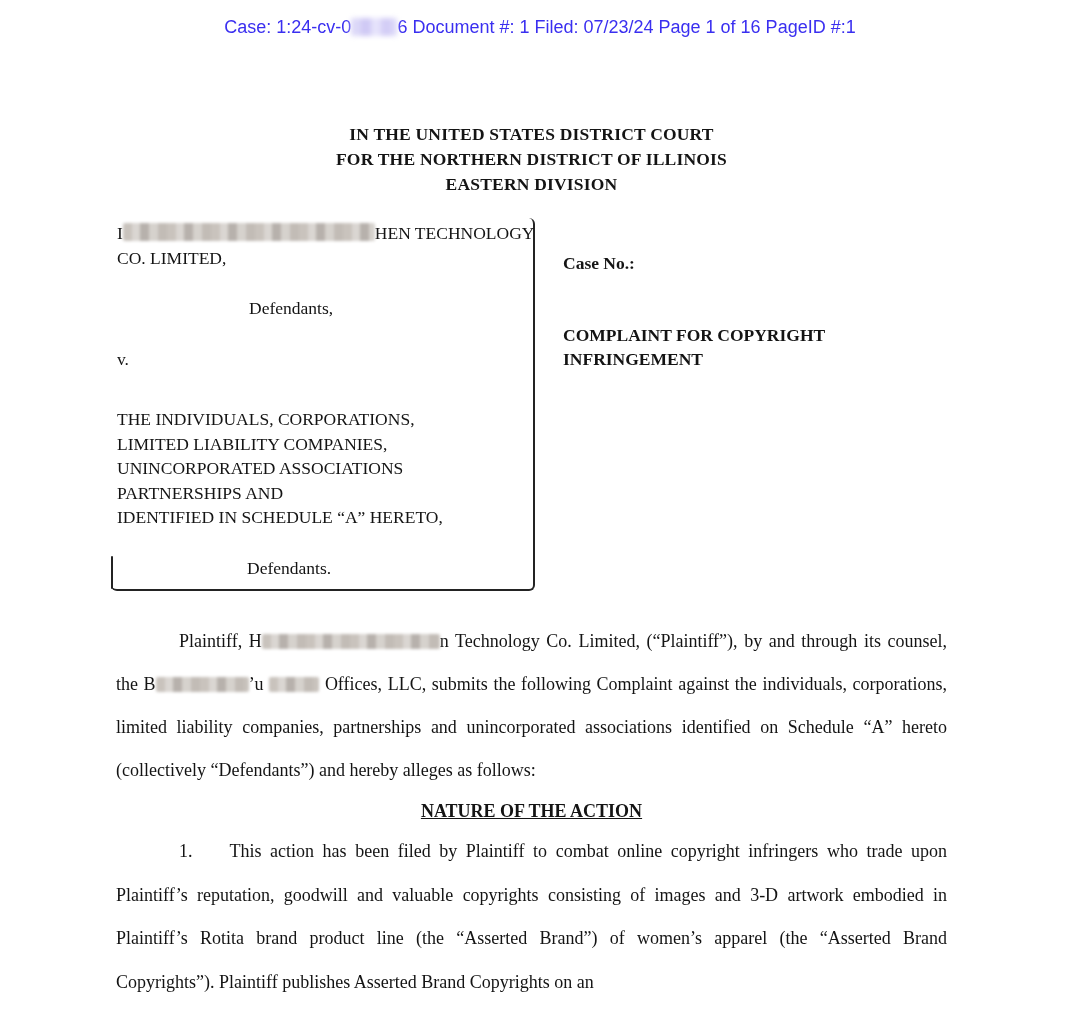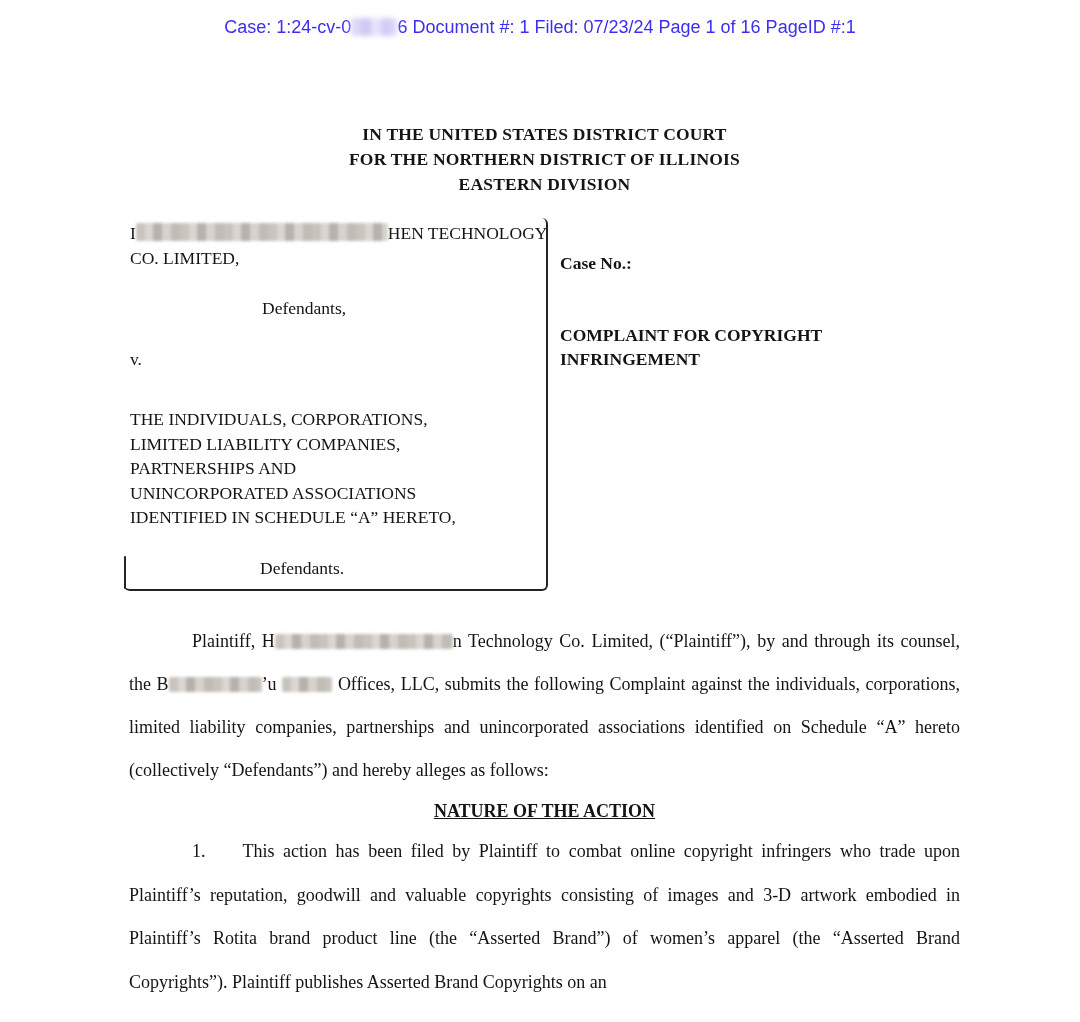--- a/index.html
+++ b/index.html
@@ -39,21 +39,21 @@
     height: 18px;
     width: 46px;
     background: repeating-linear-gradient(90deg,
       #dcd8f8 0 10px, #cfc9f5 10px 20px, #e6e3fb 20px 30px, #d3cdf6 30px 40px);
     filter: blur(2.4px);
     transform: translateY(3px);
   }
   .content {
     position: absolute;
     top: 122px;
-    left: 129px;
+    left: 116px;
     width: 831px;
   }
   .court-heading {
     text-align: center;
     font-weight: bold;
     font-size: 17.5px;
     line-height: 25px;
     letter-spacing: 0.2px;
   }
   
@@ -75,21 +75,21 @@
     background: var(--rule);
   }
   .party-line { white-space: nowrap; }
   .party-redact { width: 252px; height: 18px; }
   .plaintiff-label { margin-top: 26px; padding-left: 132px; }
   .versus { margin-top: 26px; }
   .defendants-block { margin-top: 36px; }
   .defendants-label { margin-top: 26px; padding-left: 130px; }
   .caption-right {
     flex: 1;
-    padding-left: 12px;
+    padding-left: 28px;
     font-size: 17.5px;
     line-height: 24.5px;
     font-weight: bold;
   }
   .case-no { margin-top: 33px; }
   .complaint-title { margin-top: 47px; }
   .jury-demand { margin-top: 79px; }
   
   .intro-paragraph {
     margin-top: 29px;
@@ -136,22 +136,22 @@
     <div class="caption">
       <div class="caption-left">
         <div class="caption-left-tick"></div>
         <div class="party-line"><span>I</span><span class="redact party-redact"></span><span>HEN TECHNOLOGY</span></div>
         <div>CO. LIMITED,</div>
         <div class="plaintiff-label">Defendants,</div>
         <div class="versus">v.</div>
         <div class="defendants-block">
           <div>THE INDIVIDUALS, CORPORATIONS,</div>
           <div>LIMITED LIABILITY COMPANIES,</div>
+          <div>UNINCORPORATED ASSOCIATIONS</div>
           <div>PARTNERSHIPS AND</div>
-          <div>UNINCORPORATED ASSOCIATIONS</div>
           <div>IDENTIFIED IN SCHEDULE “A” HERETO,</div>
         </div>
         <div class="defendants-label">Defendants.</div>
       </div>
       <div class="caption-right">
         <div class="case-no">Case No.:</div>
         <div class="complaint-title">
           <div>COMPLAINT FOR COPYRIGHT</div>
           <div>INFRINGEMENT</div>
         </div>

